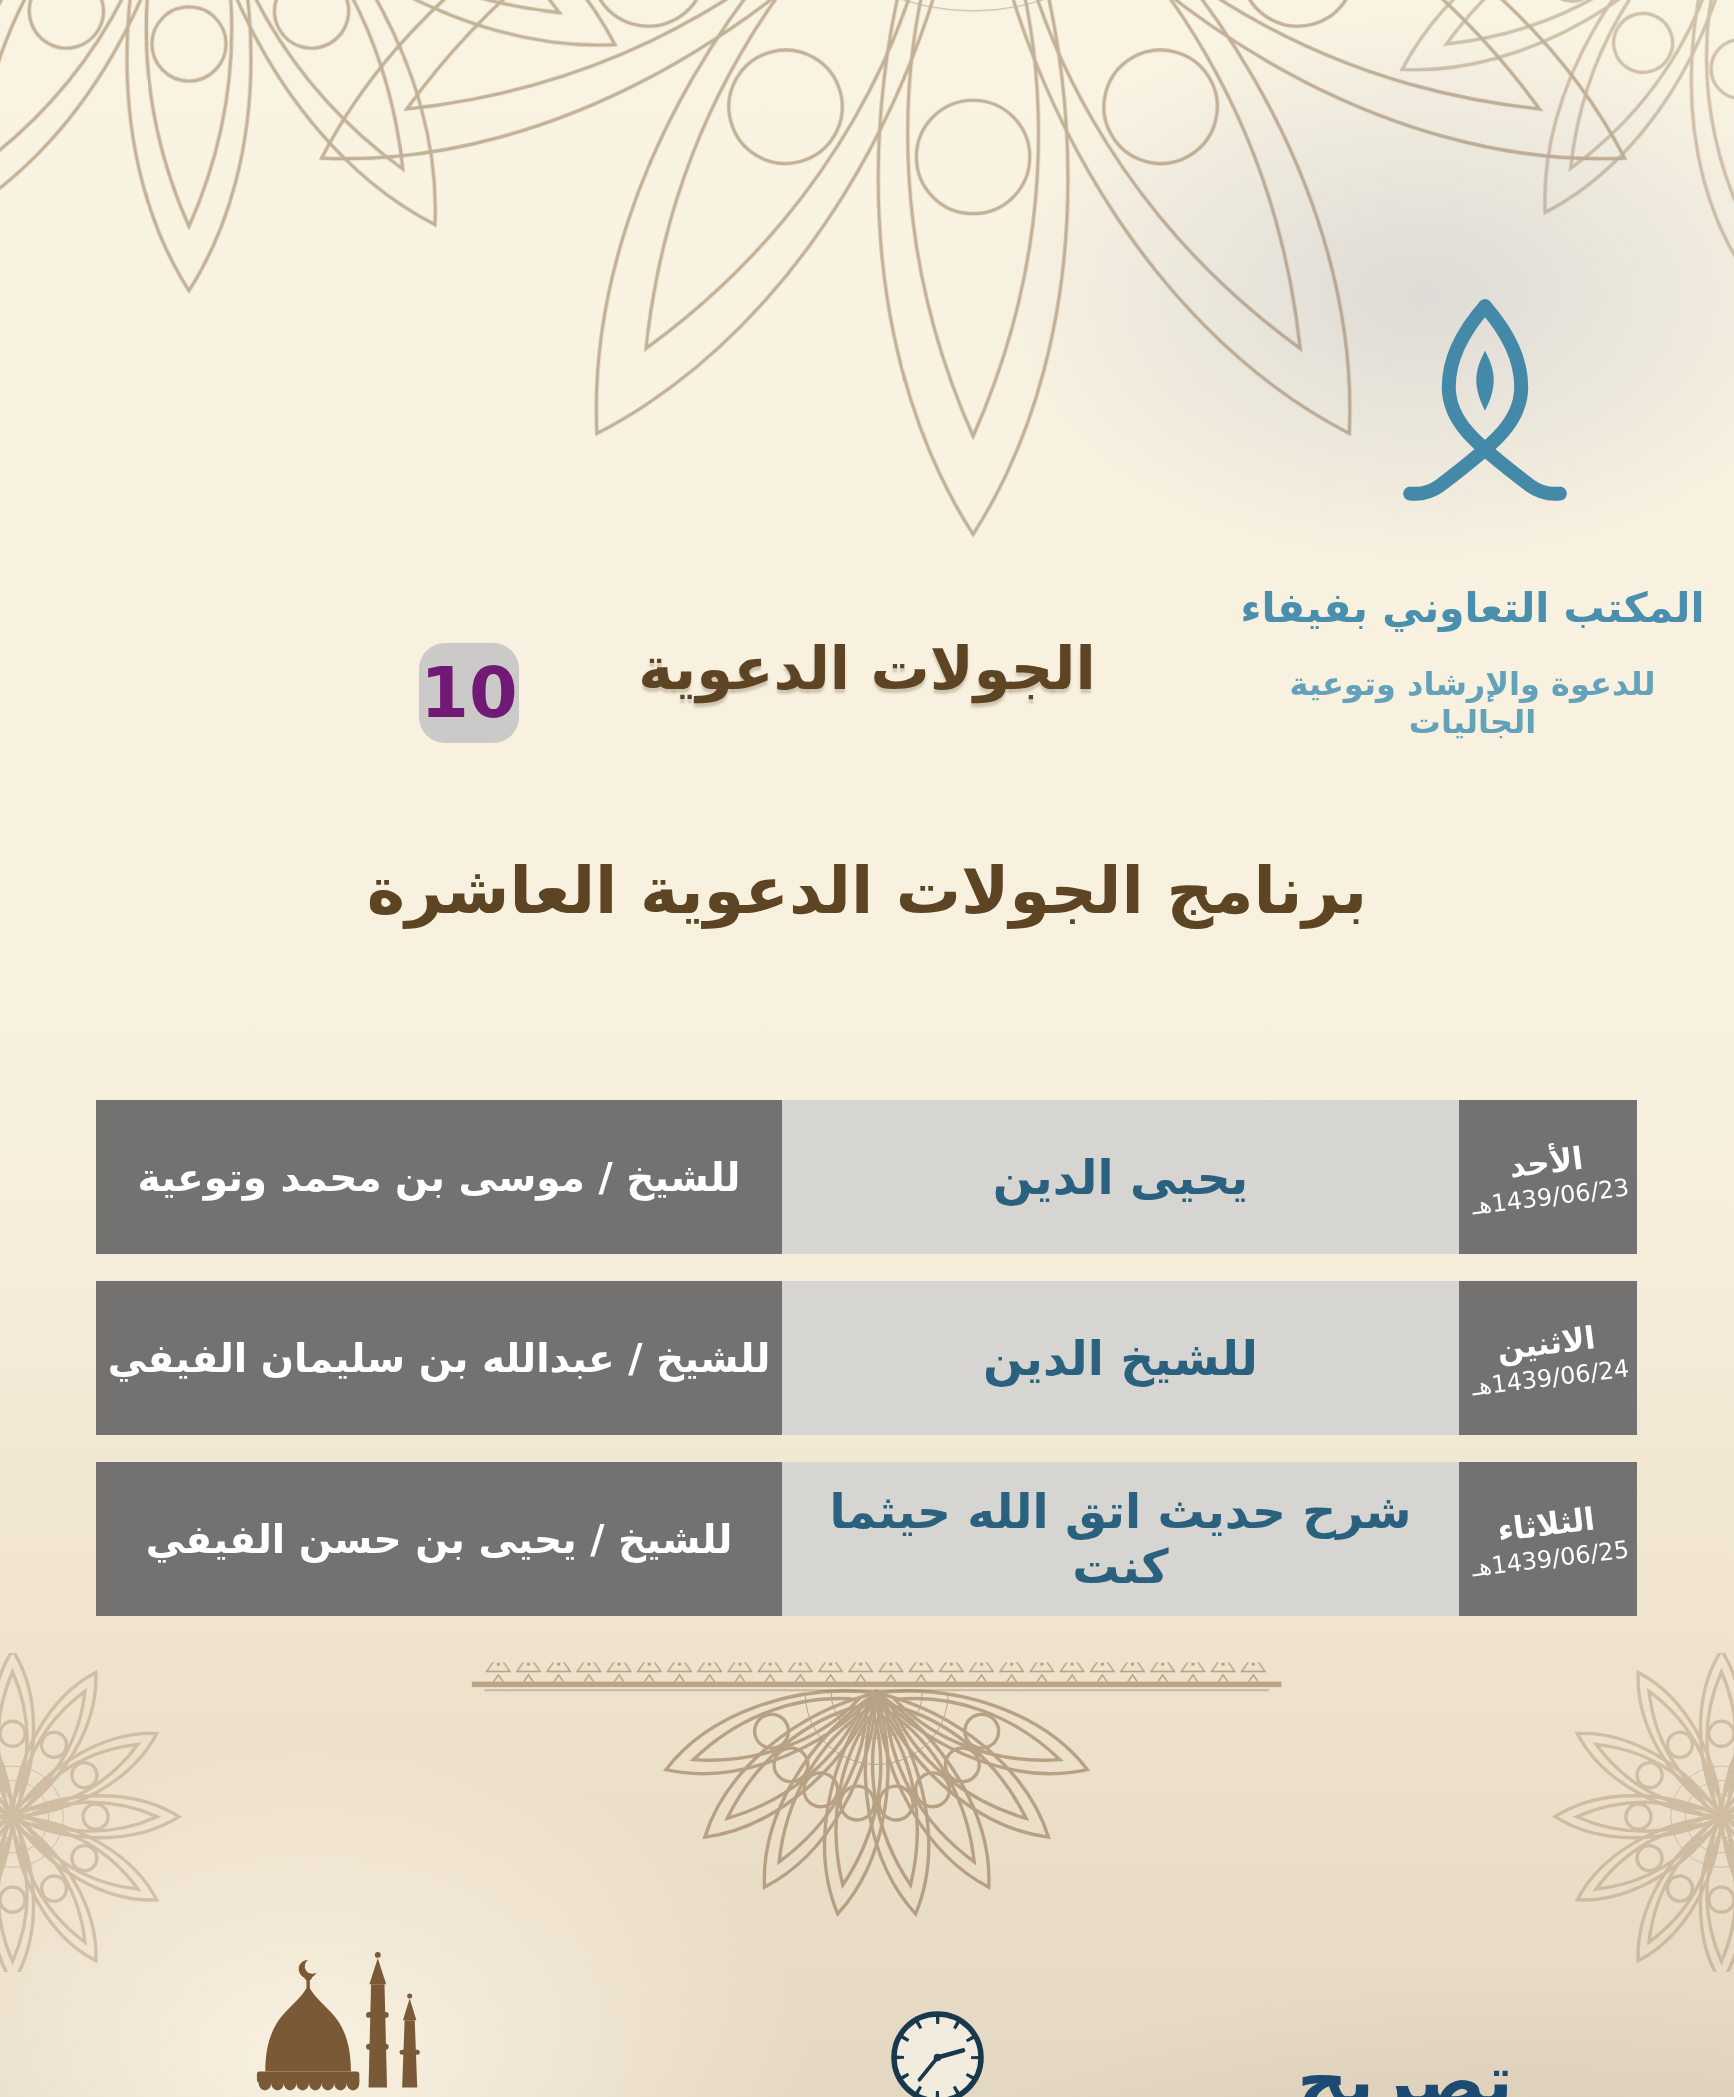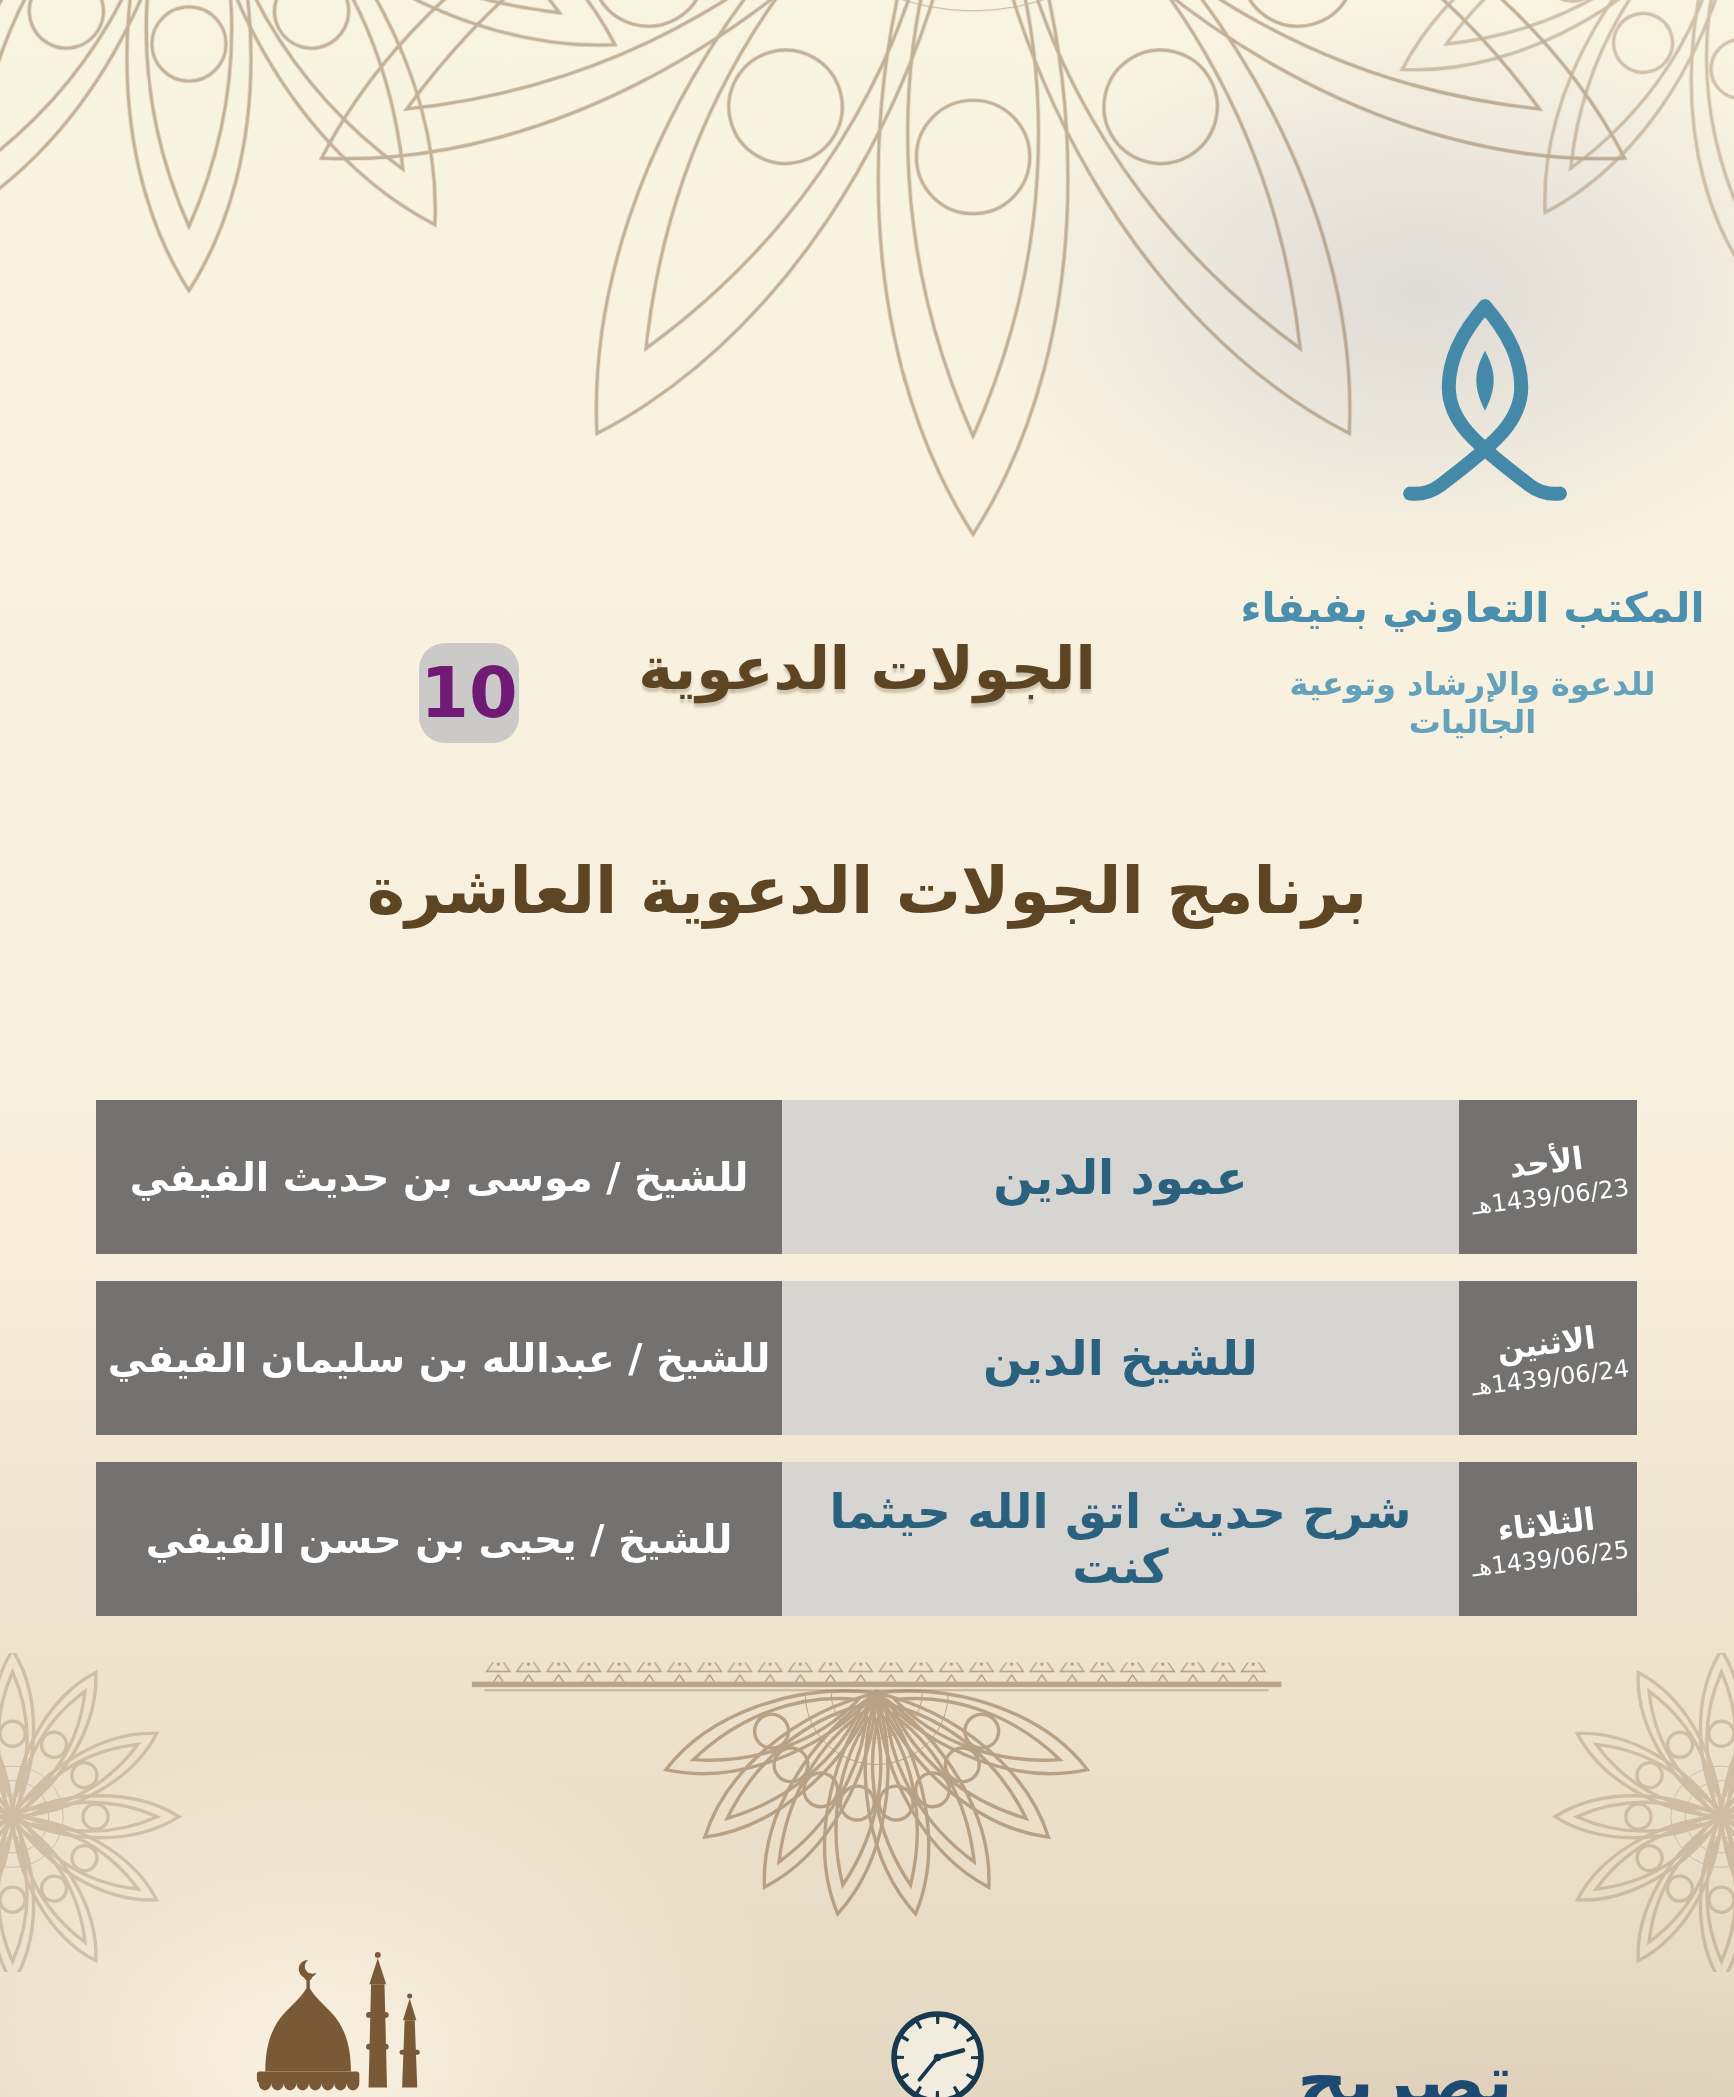--- a/index.html
+++ b/index.html
@@ -111,22 +111,22 @@
   </svg>
   <div class="abs org-name">المكتب التعاوني بفيفاء</div>
   <div class="abs org-tagline">للدعوة والإرشاد وتوعية الجاليات</div>
 
   <div class="abs badge">10</div>
   <h1 class="abs title">الجولات الدعوية</h1>
   <div class="abs sub1">برنامج الجولات الدعوية العاشرة</div>
 
   <div class="abs schedule">
     <div class="srow">
-      <div class="cell speaker">للشيخ / موسى بن حديث الفيفي</div>
-      <div class="cell topic">عمود الدين</div>
+      <div class="cell speaker">للشيخ / موسى بن محمد وتوعية</div>
+      <div class="cell topic">يحيى الدين</div>
       <div class="cell date">
         <div class="tilt">
           <div class="day">الأحد</div>
           <div class="hdate">1439/06/23هـ</div>
         </div>
       </div>
     </div>
     <div class="srow">
       <div class="cell speaker">للشيخ / عبدالله بن سليمان الفيفي</div>
       <div class="cell topic">للشيخ الدين</div>

